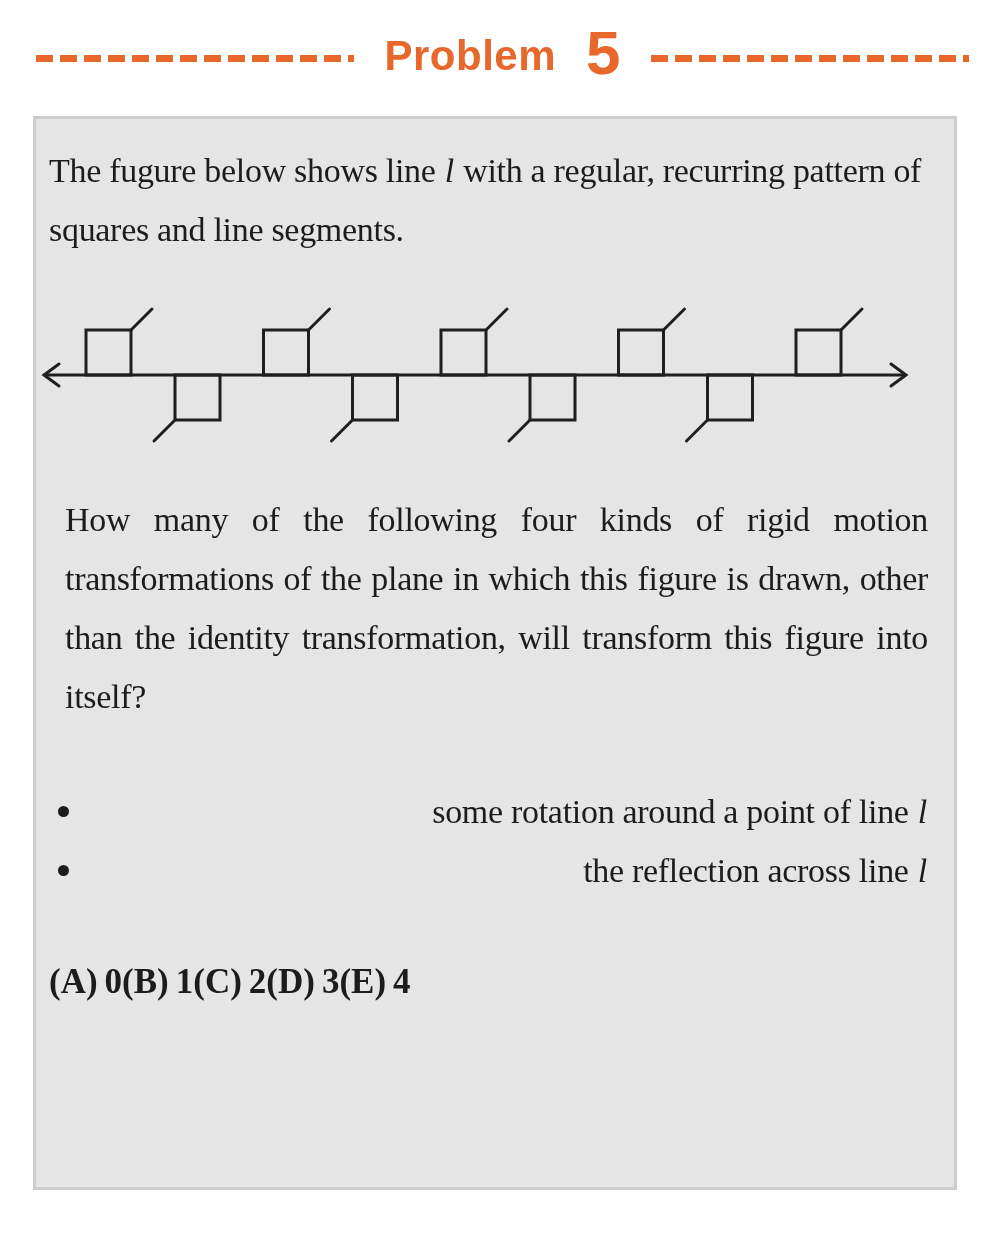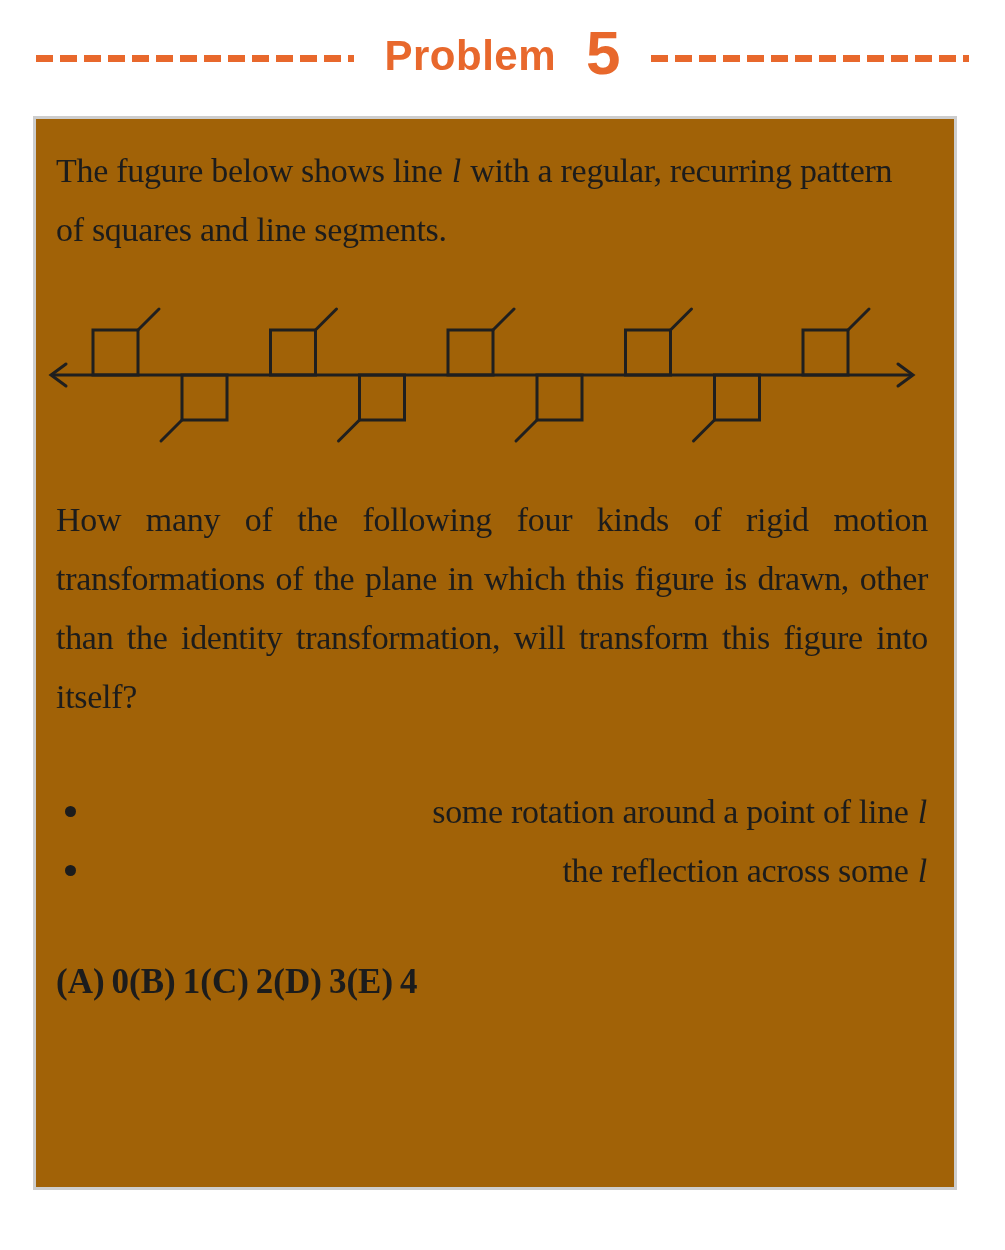--- a/index.html
+++ b/index.html
@@ -32,31 +32,31 @@
   }
   .header-number{
     font-family:"Liberation Sans",sans-serif;font-weight:bold;
     font-size:62px;color:var(--accent);line-height:1;
     position:relative;top:1px;
   }
   
   .problem-box{
     position:absolute;left:33px;top:116px;width:924px;height:1074px;
     box-sizing:border-box;border:3px solid var(--box-border);
-    background:#a16207;padding:0 26px 0 20px;
+    background:#e5e5e5;padding:0 26px 0 13px;
   }
   .intro{
     margin:22px 0 0 0;font-size:34px;line-height:59px;letter-spacing:-0.3px;
   }
   .lvar{font-style:italic;padding:0 1px;}
   .figure-wrap{
     margin:36px 0 0 -21px;width:890px;height:155px;
   }
   .question{
-    margin:40px 0 0 0;font-size:34px;line-height:59px;letter-spacing:-0.3px;
+    margin:40px 0 0 16px;font-size:34px;line-height:59px;letter-spacing:-0.3px;
     text-align:justify;
   }
   ul.bullets{
     list-style:none;margin:56px 0 0 0;padding:0;text-align:right;
   }
   ul.bullets li{
     position:relative;padding-left:37px;
     font-size:34px;line-height:59px;letter-spacing:-0.3px;
   }
   .dot{
@@ -108,21 +108,21 @@
         <line stroke="#1f1f1f" stroke-width="3" fill="none" x1="679.5" y1="125" x2="658.5" y2="146" stroke-linecap="round"></line>
       </svg></div>
 
   <p class="question">How many of the following four kinds of rigid motion transformations of the plane in which this figure is drawn, other than the identity transformation, will transform this figure into itself?</p>
 
   <ul class="bullets">
     <li>
       <span class="dot"></span><span>some rotation around a point of line </span><span class="lvar">l</span>
     </li>
     <li>
-      <span class="dot"></span><span>the reflection across some </span><span class="lvar">l</span>
+      <span class="dot"></span><span>the reflection across line </span><span class="lvar">l</span>
     </li>
   </ul>
 
   <div class="choices">
     <span class="choice"><span>(A)</span><span class="value">0</span></span>
     <span class="choice"><span>(B)</span><span class="value">1</span></span>
     <span class="choice"><span>(C)</span><span class="value">2</span></span>
     <span class="choice"><span>(D)</span><span class="value">3</span></span>
     <span class="choice"><span>(E)</span><span class="value">4</span></span>
   </div>

